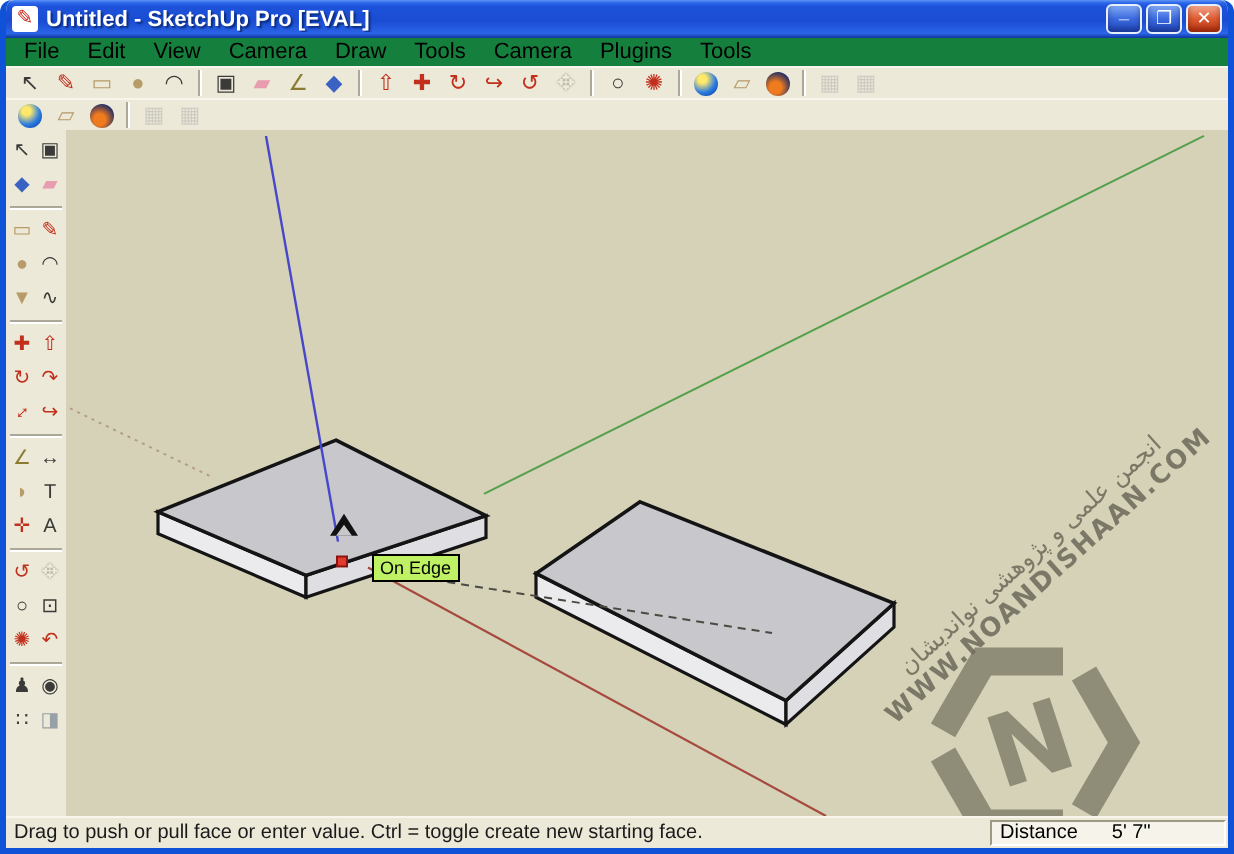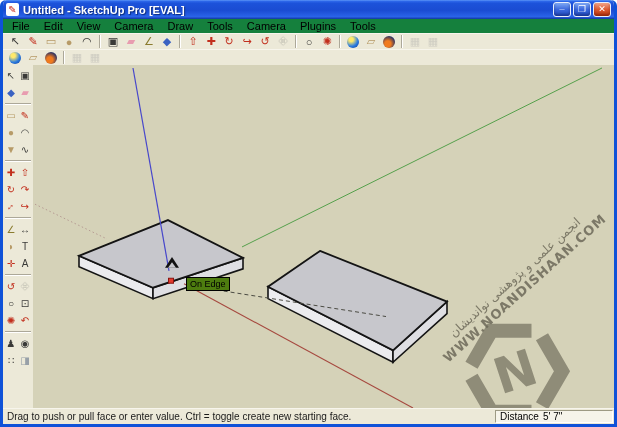--- a/index.html
+++ b/index.html
@@ -34,32 +34,32 @@
   .c-blue{color:#3a62c2}.c-pale{color:#efecd9;text-shadow:0 0 1px #777}.c-olive{color:#8a7b2e}.c-gray{color:#98a0a8}
   .rot45{transform:rotate(45deg);}
   
   .main{flex:1;display:flex;min-height:0;}
   .lefttools{width:30px;flex:0 0 30px;background:#ece9d8;display:grid;grid-template-columns:14px 14px;
              align-content:start;justify-content:center;padding-top:2px;}
   .lti{width:14px;height:17px;display:flex;align-items:center;justify-content:center;font-size:10px;}
   .vsep{grid-column:1 / -1;height:0;border-top:1px solid #aca899;border-bottom:1px solid #fff;margin:2px 1px;}
   .canvas{position:relative;flex:1;box-shadow:inset 1px 1px 0 #848284, inset -1px -1px 0 #fff;overflow:hidden;}
   .canvas svg{position:absolute;left:0;top:0;width:100%;height:100%;}
-  .tooltip{position:absolute;left:153px;top:212px;background:#4d7c0f;border:1px solid #000;font-size:9px;
+  .tooltip{position:absolute;left:153px;top:212px;background:#bef264;border:1px solid #000;font-size:9px;
            padding:1px 3px;line-height:10px;white-space:nowrap;z-index:5;}
   .watermark{position:absolute;left:487px;top:218px;transform:translate(-50%,-50%) rotate(-42deg);
              text-align:center;color:rgba(108,104,88,.85);z-index:4;pointer-events:none;}
   .watermark .fa{font-family:"DejaVu Sans",sans-serif;font-size:12px;white-space:nowrap;direction:rtl;}
   .watermark .url{font-family:"DejaVu Sans",sans-serif;font-size:13px;font-weight:bold;letter-spacing:1px;white-space:nowrap;}
   
   .statusbar{height:15px;flex:0 0 15px;background:#ece9d8;display:flex;align-items:center;font-size:10px;border-top:1px solid #f7f5ec;}
   .status-hint{flex:1;padding-left:4px;white-space:nowrap;overflow:hidden;color:#1a1a1a;}
   .measure{flex:0 0 118px;height:13px;margin-right:1px;background:#f6f4ea;border:1px solid;border-color:#9d9a84 #fff #fff #9d9a84;
            display:flex;align-items:center;padding:0 4px;box-sizing:border-box;}
-  .measure .lab{margin-right:4px;}
+  .measure .lab{margin-right:17px;}
 </style>
 </head>
 <body>
 
 <div class="window">
 
   <div class="titlebar">
     <div class="app-icon">✎</div>
     <div class="title-text">Untitled - SketchUp Pro [EVAL]</div>
     <div class="wbtn">

